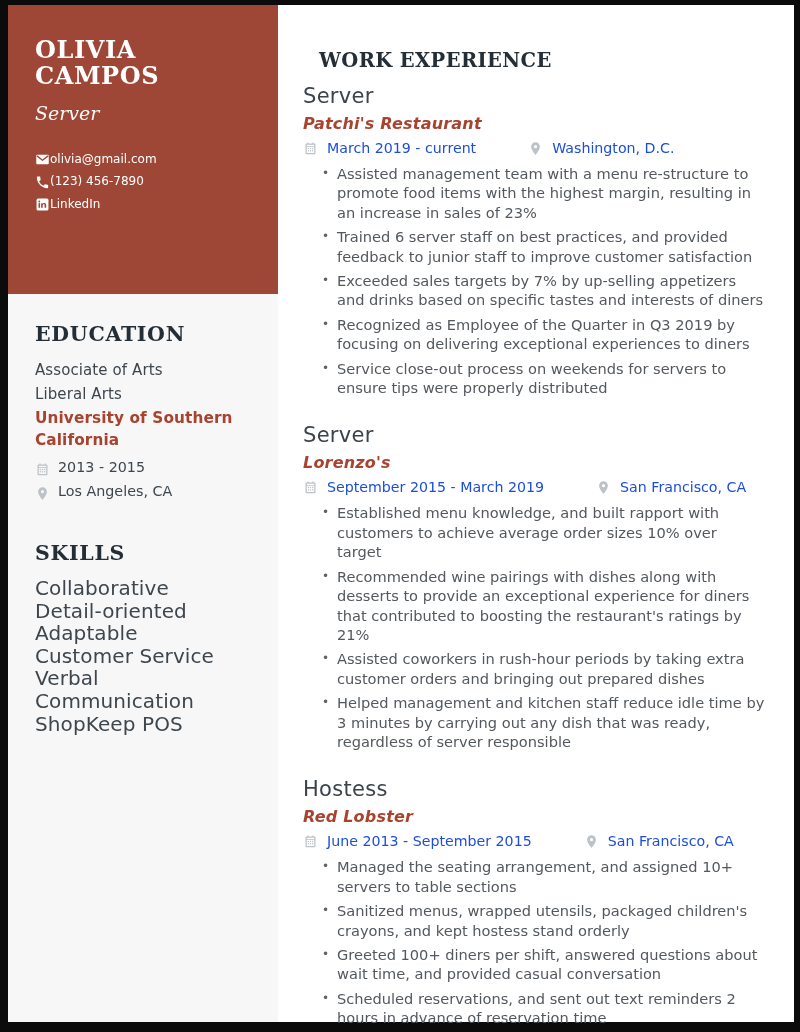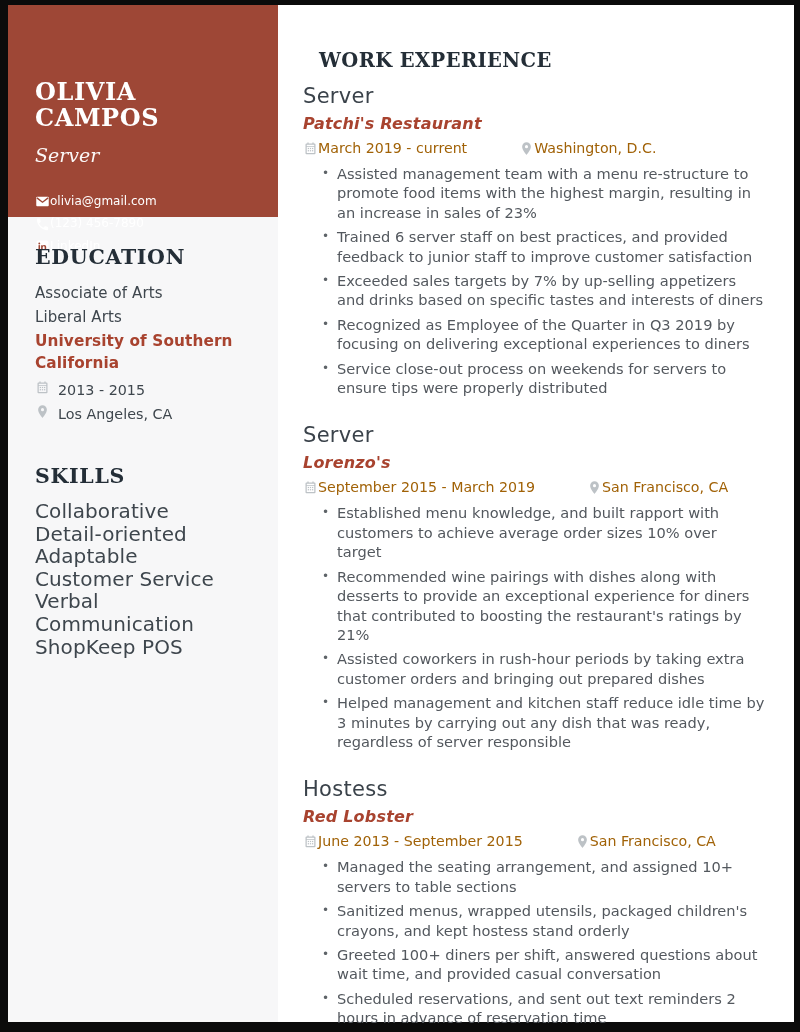--- a/index.html
+++ b/index.html
@@ -7,56 +7,56 @@
     --sidebar_bg:#F7F7F8; --heading:#242E37; --body_text:#53585E; --muted_icon:#BDC2C6;
   }
   *{box-sizing:border-box; margin:0; padding:0;}
   html,body{width:800px; height:1032px; overflow:hidden;}
   body{font-family:"DejaVu Sans", sans-serif; background:#fff;}
   .frame{width:800px; height:1032px; background:var(--frame); padding:5px 6px 10px 8px;}
   .page{display:flex; width:100%; height:100%; background:#fff;}
 
   
   .sidebar{width:270px; flex:0 0 270px; background:var(--sidebar_bg);}
-  .hero{height:212px; background:var(--brick); padding:74px 22px 0 27px; color:#fff;}
+  .hero{height:289px; background:var(--brick); padding:32px 22px 0 27px; color:#fff;}
   .person-name{font-family:"DejaVu Serif", serif; font-weight:bold; font-size:24px;
     line-height:1.08; letter-spacing:.6px; color:#fff; margin-bottom:13px;}
   .person-title{font-family:"DejaVu Serif", serif; font-style:italic; font-size:19px;
     color:rgba(255,255,255,.96); margin-bottom:27px;}
   .contact{list-style:none;}
   .contact li{display:flex; align-items:center; margin-bottom:5px;
     font-size:12px; line-height:17.6px; color:#fff;}
   .cicon{width:15px; height:15px; flex:0 0 15px; color:#fff;}
   .cicon svg{width:15px; height:15px; display:block;}
 
   .side-content{padding:28px 18px 0 27px;}
   .side-h2{font-family:"DejaVu Serif", serif; font-weight:bold; font-size:20.5px;
     letter-spacing:.7px; color:var(--heading); margin-bottom:12px;}
   .edu-line{font-size:15px; line-height:24px; color:#3E464D; letter-spacing:.1px;}
   .school{font-size:15.3px; font-weight:bold; line-height:21.5px; color:var(--accent_text);
     margin:2px 0 6px; letter-spacing:.1px;}
-  .meta-row{display:flex; align-items:flex-start; gap:8px; margin-top:4px;
+  .meta-row{display:flex; align-items:flex-end; gap:8px; margin-top:4px;
     font-size:14.3px; line-height:20px; color:#3E464D;}
   .gicon{width:15px; height:15px; flex:0 0 15px; color:var(--muted_icon);}
   .gicon svg{width:15px; height:15px; display:block;}
   .skills-block{margin-top:40px;}
   .skills-list{list-style:none;}
   .skills-list li{font-size:20px; line-height:22.6px; color:#3E464D; letter-spacing:.1px;}
 
   
   .main{flex:1; background:#fff; padding:44px 14px 0 25px;}
   .work-heading{font-family:"DejaVu Serif", serif; font-weight:bold; font-size:19.5px;
     letter-spacing:.4px; color:var(--heading); margin-bottom:12px;margin-left:16px;}
   .job{margin-bottom:26px;}
   .job-title{font-size:21px; font-weight:normal; color:#3A424A; letter-spacing:.3px;
     margin-bottom:6px;}
   .company{font-size:16px; font-weight:bold; color:var(--accent_text); letter-spacing:.2px;
     margin-bottom:7px;font-style:italic;}
   .job-meta{display:flex; align-items:center; gap:52px; margin-bottom:8px;}
-  .meta-item{display:flex; align-items:center; gap:0; font-size:14.2px; color:#a16207;}
+  .meta-item{display:flex; align-items:center; gap:9px; font-size:14.2px; color:#1d4ed8;}
   .bullets{list-style:none;}
   .bullets li{position:relative; padding-left:34px; margin-bottom:5px;
     font-size:14.6px; line-height:19.4px; color:var(--body_text); max-width:462px;}
   .bullets li::before{content:"\2022"; position:absolute; left:19px; top:0;
     font-size:12px; color:#5E6368;}
 </style>
 </head>
 <body>
 
 <div class="frame">

